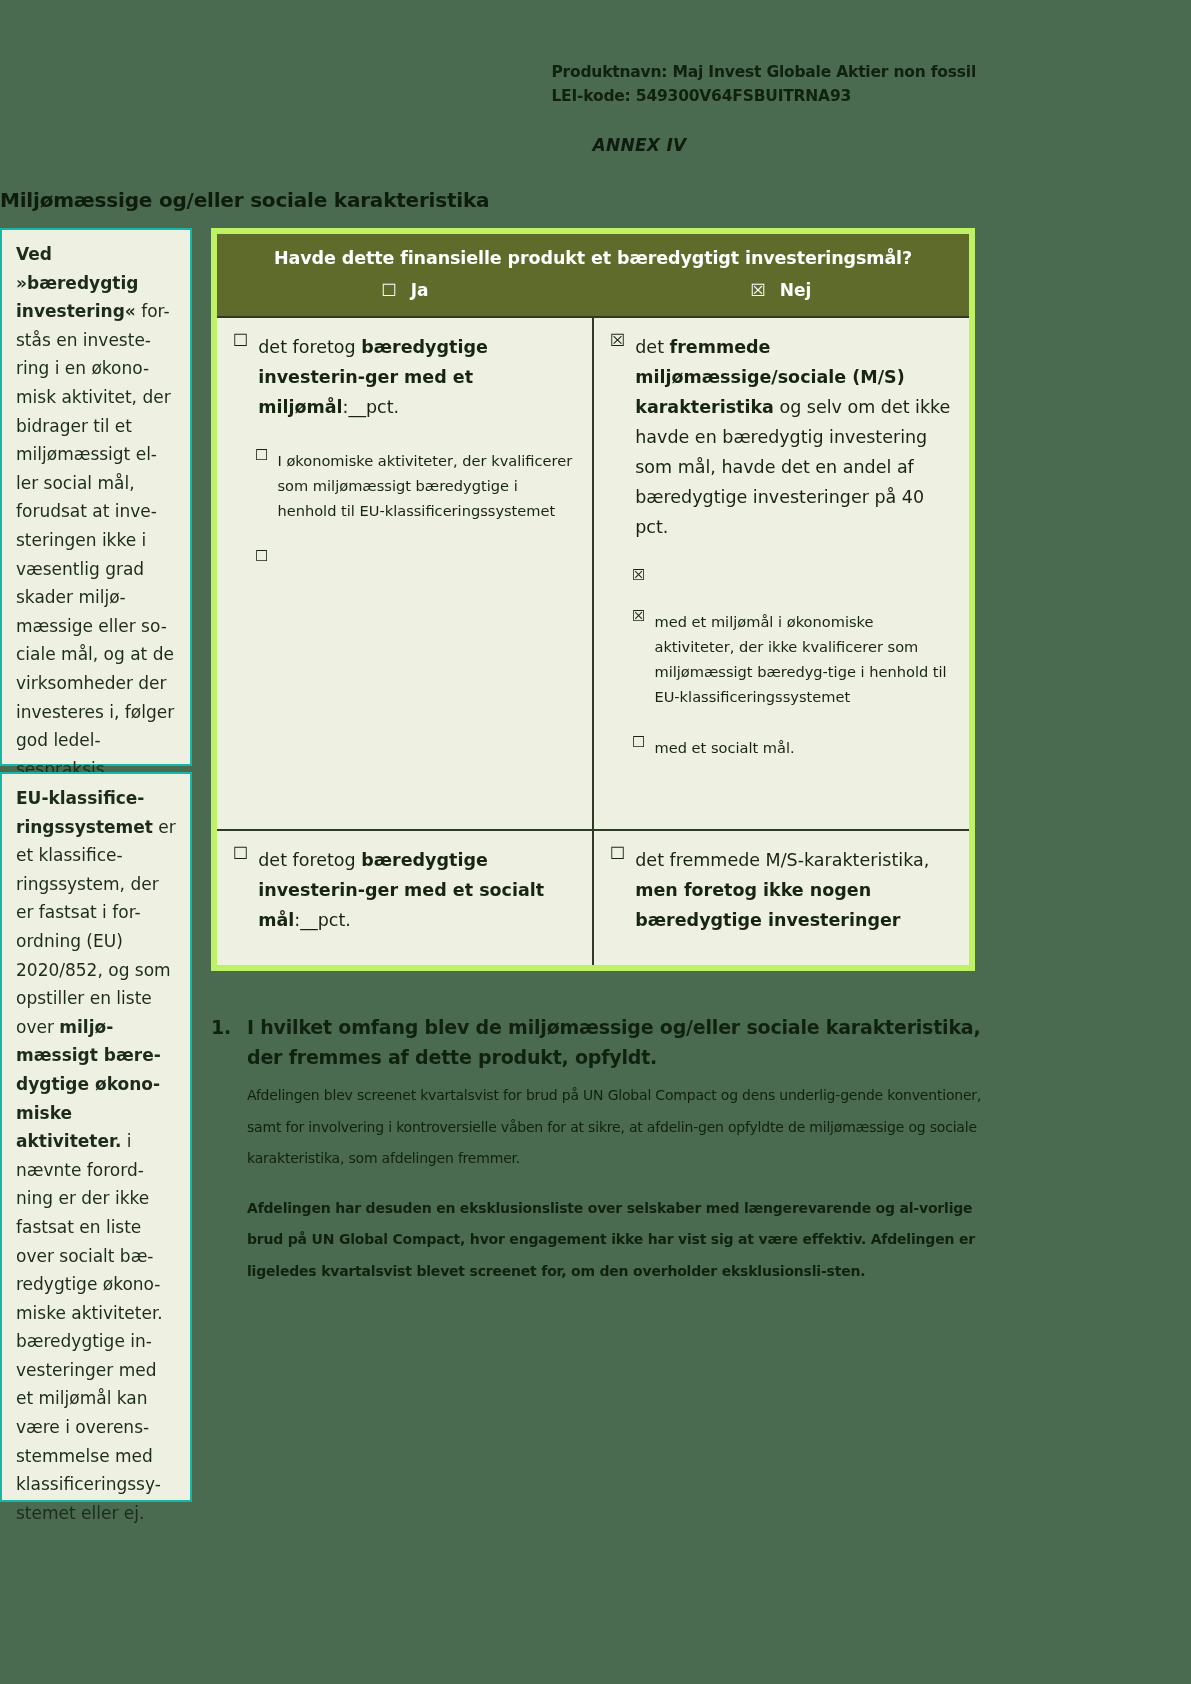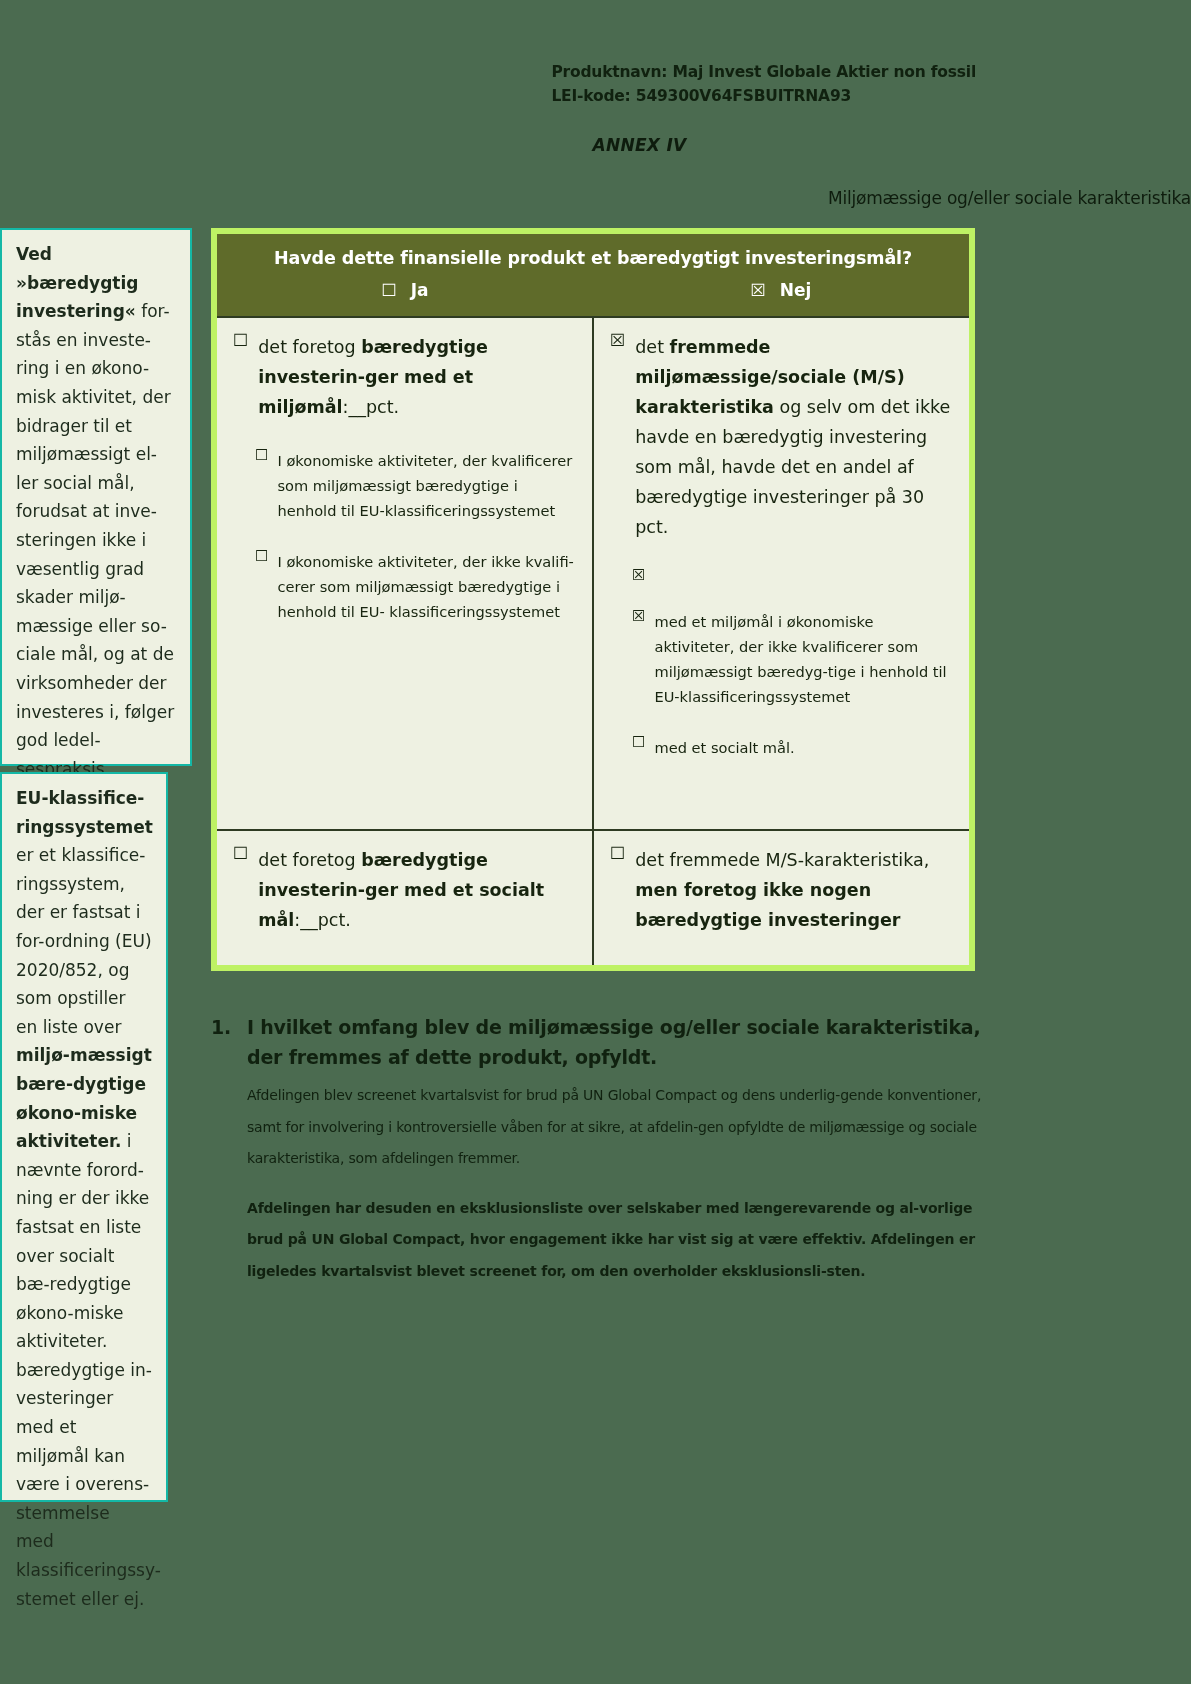--- a/index.html
+++ b/index.html
@@ -44,43 +44,43 @@
     font-weight: bold;
     font-style: italic;
     letter-spacing: 0.3px;
     margin-left: 44px;
   }
   .doc-subtitle {
     position: absolute;
     top: 188px;
     left: 0;
     width: 1191px;
-    text-align: right;
+    text-align: left;
     color: #0e1c0d;
-    font-size: 17px;
-    font-weight: normal;
+    font-size: 20px;
+    font-weight: bold;
     letter-spacing: -0.2px;
   }
 
   
   .sidebox {
     position: absolute;
     left: 0px;
     background: #eef1e2;
     border: 2px solid #14b8a6;
     box-sizing: border-box;
     padding: 10px 14px 12px 14px;
     color: #1d2b1c;
     font-size: 17px;
     line-height: 28.6px;
     font-family: "DejaVu Sans", sans-serif;
   }
   .sidebox b { font-weight: bold; }
   #sidebox-1 { top: 228px; width: 192px; height: 538px; }
-  #sidebox-2 { top: 772px; width: 168px; height: 730px; }
+  #sidebox-2 { top: 772px; width: 192px; height: 730px; }
 
   
   .table {
     position: absolute;
     left: 211px;
     top: 228px;
     width: 764px;
     border: 6px solid #bef264;
     box-sizing: border-box;
   }
@@ -226,28 +226,27 @@
           <span class="txt"><span>det foretog </span><b>bæredygtige investerin-ger med et miljømål</b><span>:__pct.</span></span>
         </div>
 
         <div class="opt-sub">
           <span class="cbx">☐</span>
           <span class="txt">I økonomiske aktiviteter, der kvalificerer som miljømæssigt bæredygtige i henhold til EU-klassificeringssystemet</span>
         </div>
 
         <div class="opt-sub">
           <span class="cbx">☐</span>
-          <span class="txt">I økonomiske aktiviteter, der ikke kvalifi-cerer som miljømæssigt bæredygtige i henhold til EU- klassificeringssystemet</span>
         </div>
       </div>
 
       <div class="cell cell-right">
         <div class="opt-main">
           <span class="cbx">☒</span>
-          <span class="txt"><span>det </span><b>fremmede miljømæssige/sociale (M/S) karakteristika</b><span> og selv om det ikke havde en bæredygtig investering som mål, havde det en andel af bæredygtige investeringer på 30 pct.</span></span>
+          <span class="txt"><span>det </span><b>fremmede miljømæssige/sociale (M/S) karakteristika</b><span> og selv om det ikke havde en bæredygtig investering som mål, havde det en andel af bæredygtige investeringer på 40 pct.</span></span>
         </div>
 
         <div class="opt-sub">
           <span class="cbx">☒</span>
         </div>
 
         <div class="opt-sub">
           <span class="cbx">☒</span>
           <span class="txt">med et miljømål i økonomiske aktiviteter, der ikke kvalificerer som miljømæssigt bæredyg-tige i henhold til EU-klassificeringssystemet</span>
         </div>

